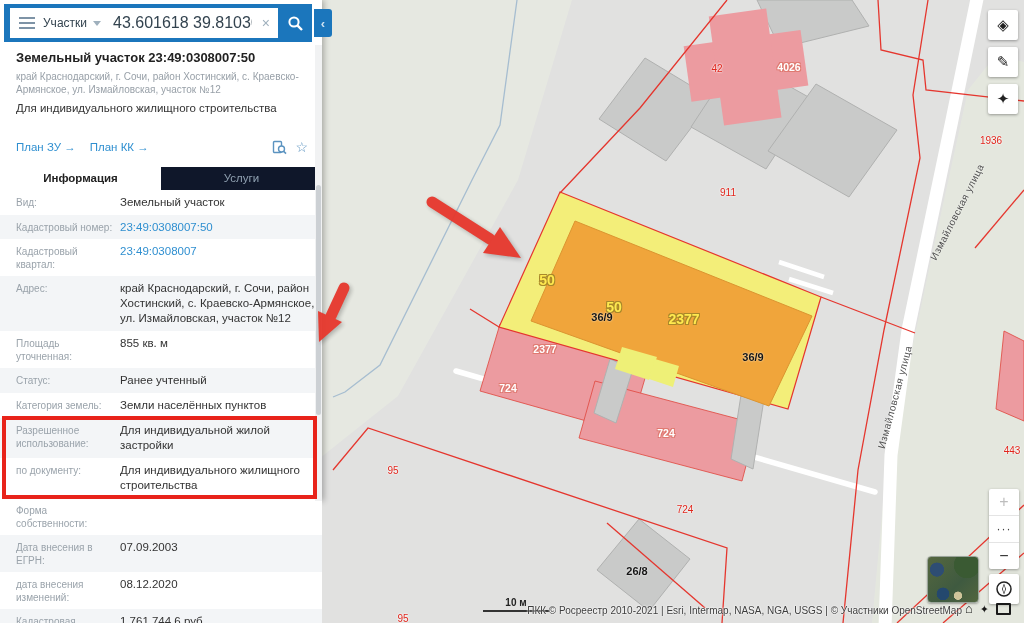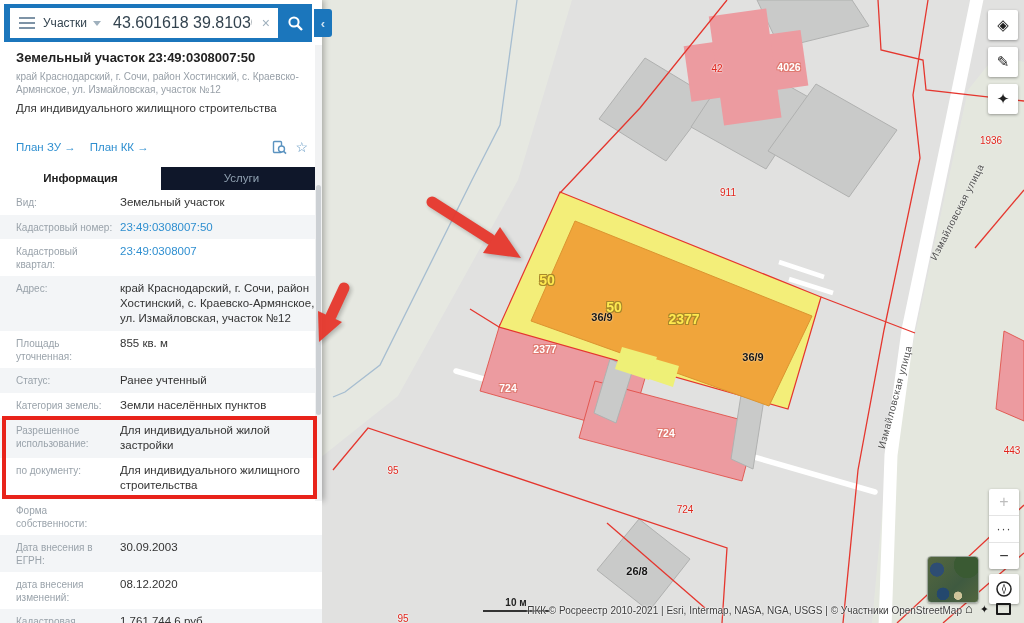--- a/index.html
+++ b/index.html
@@ -290,21 +290,21 @@
           <div class="rl">по документу:</div>
           <div class="rv">Для индивидуального жилищного строительства</div>
         </div>
         <div class="annrect"></div>
       </div>
       <div class="row" style="background:#fff">
         <div class="rl">Форма собственности:</div>
       </div>
       <div class="row" style="background:#f3f5f7">
         <div class="rl">Дата внесения в ЕГРН:</div>
-        <div class="rv">30.09.2003</div>
+        <div class="rv">07.09.2003</div>
       </div>
       <div class="row" style="background:#fff">
         <div class="rl">дата внесения изменений:</div>
         <div class="rv">08.12.2020</div>
       </div>
       <div class="row" style="background:#f3f5f7">
         <div class="rl">Кадастровая стоимость:</div>
         <div class="rv">1 761 744,6 руб.</div>
       </div>
 

